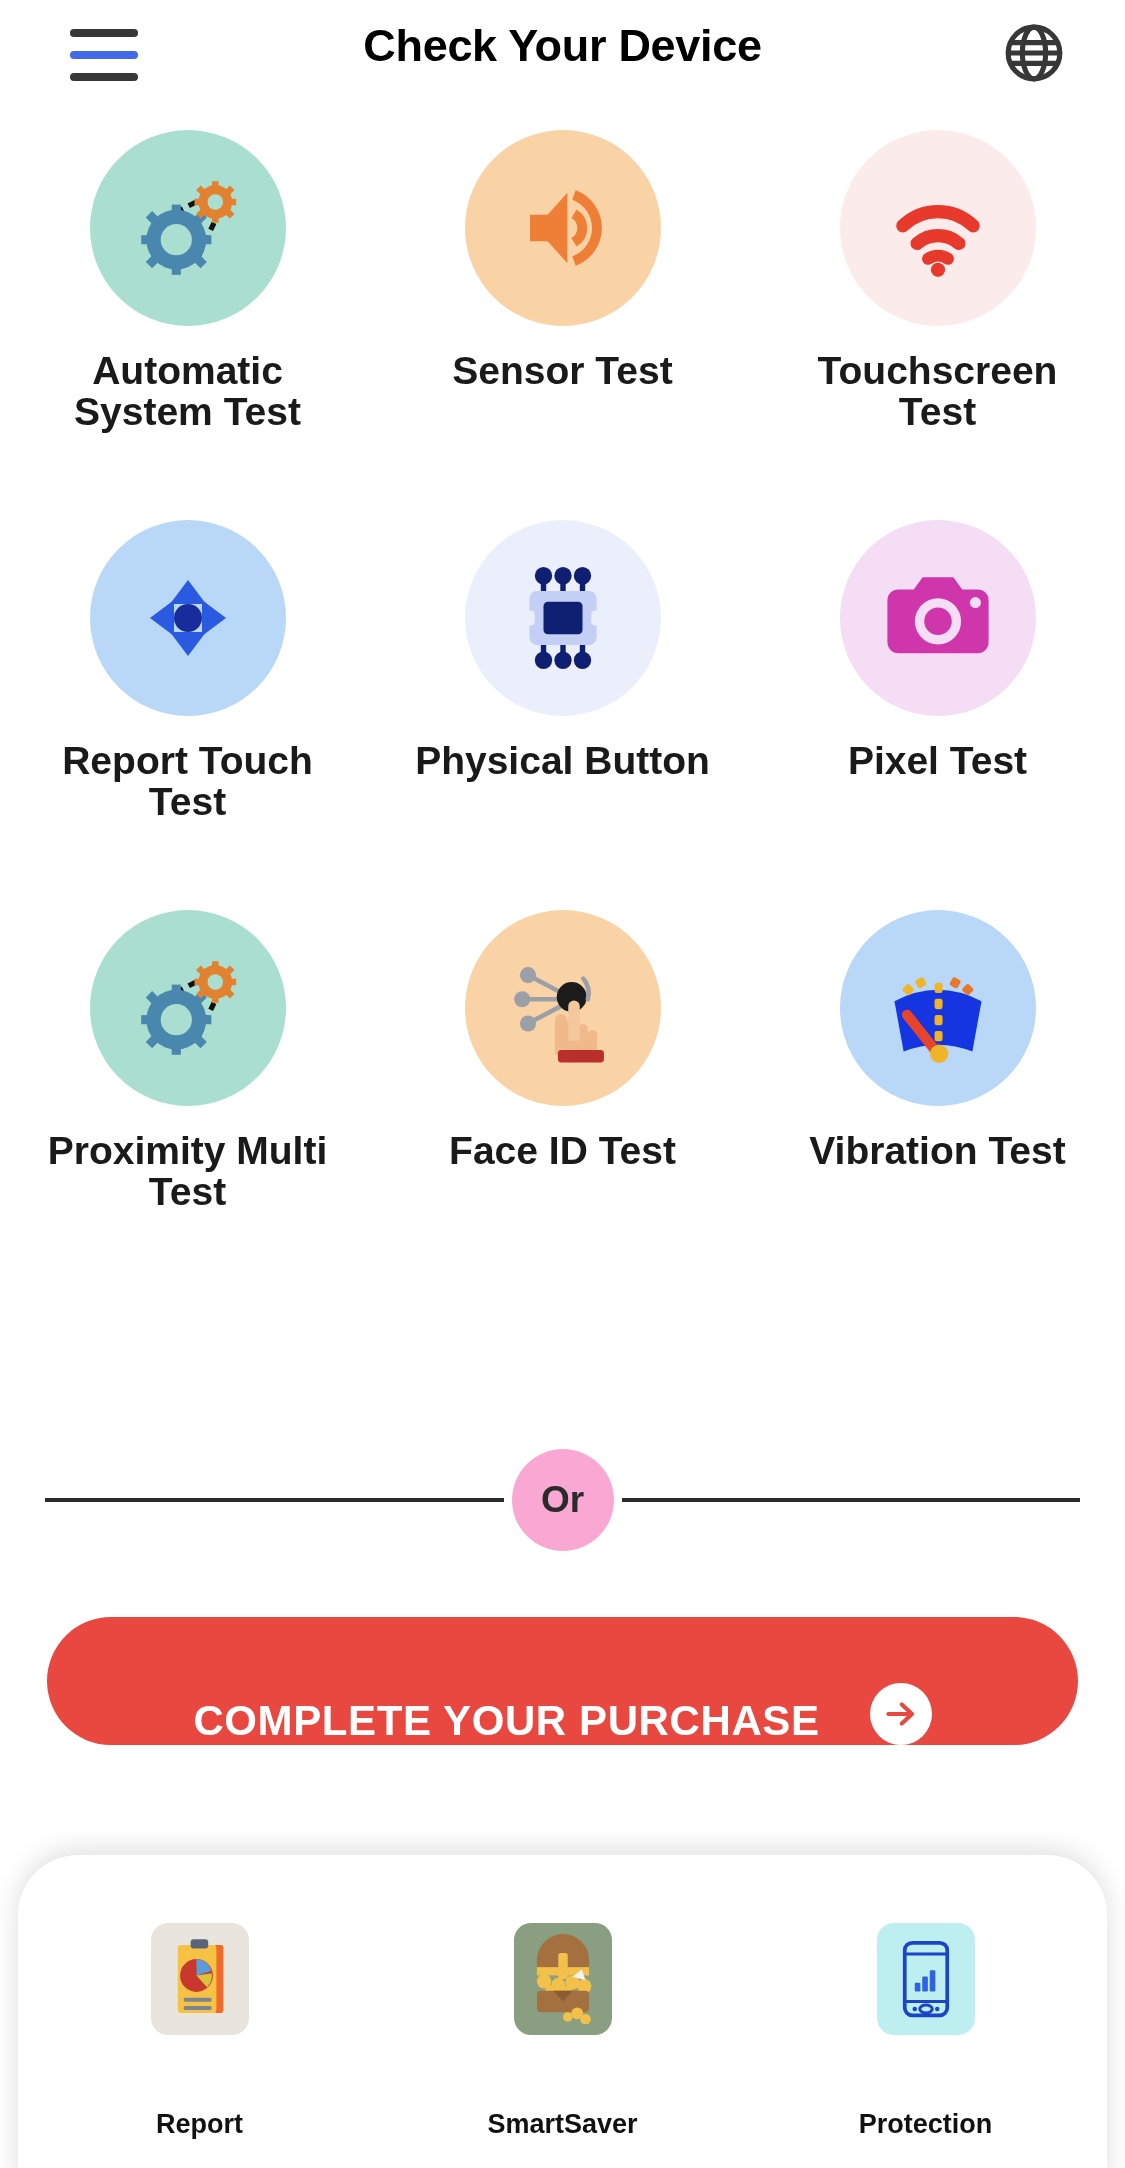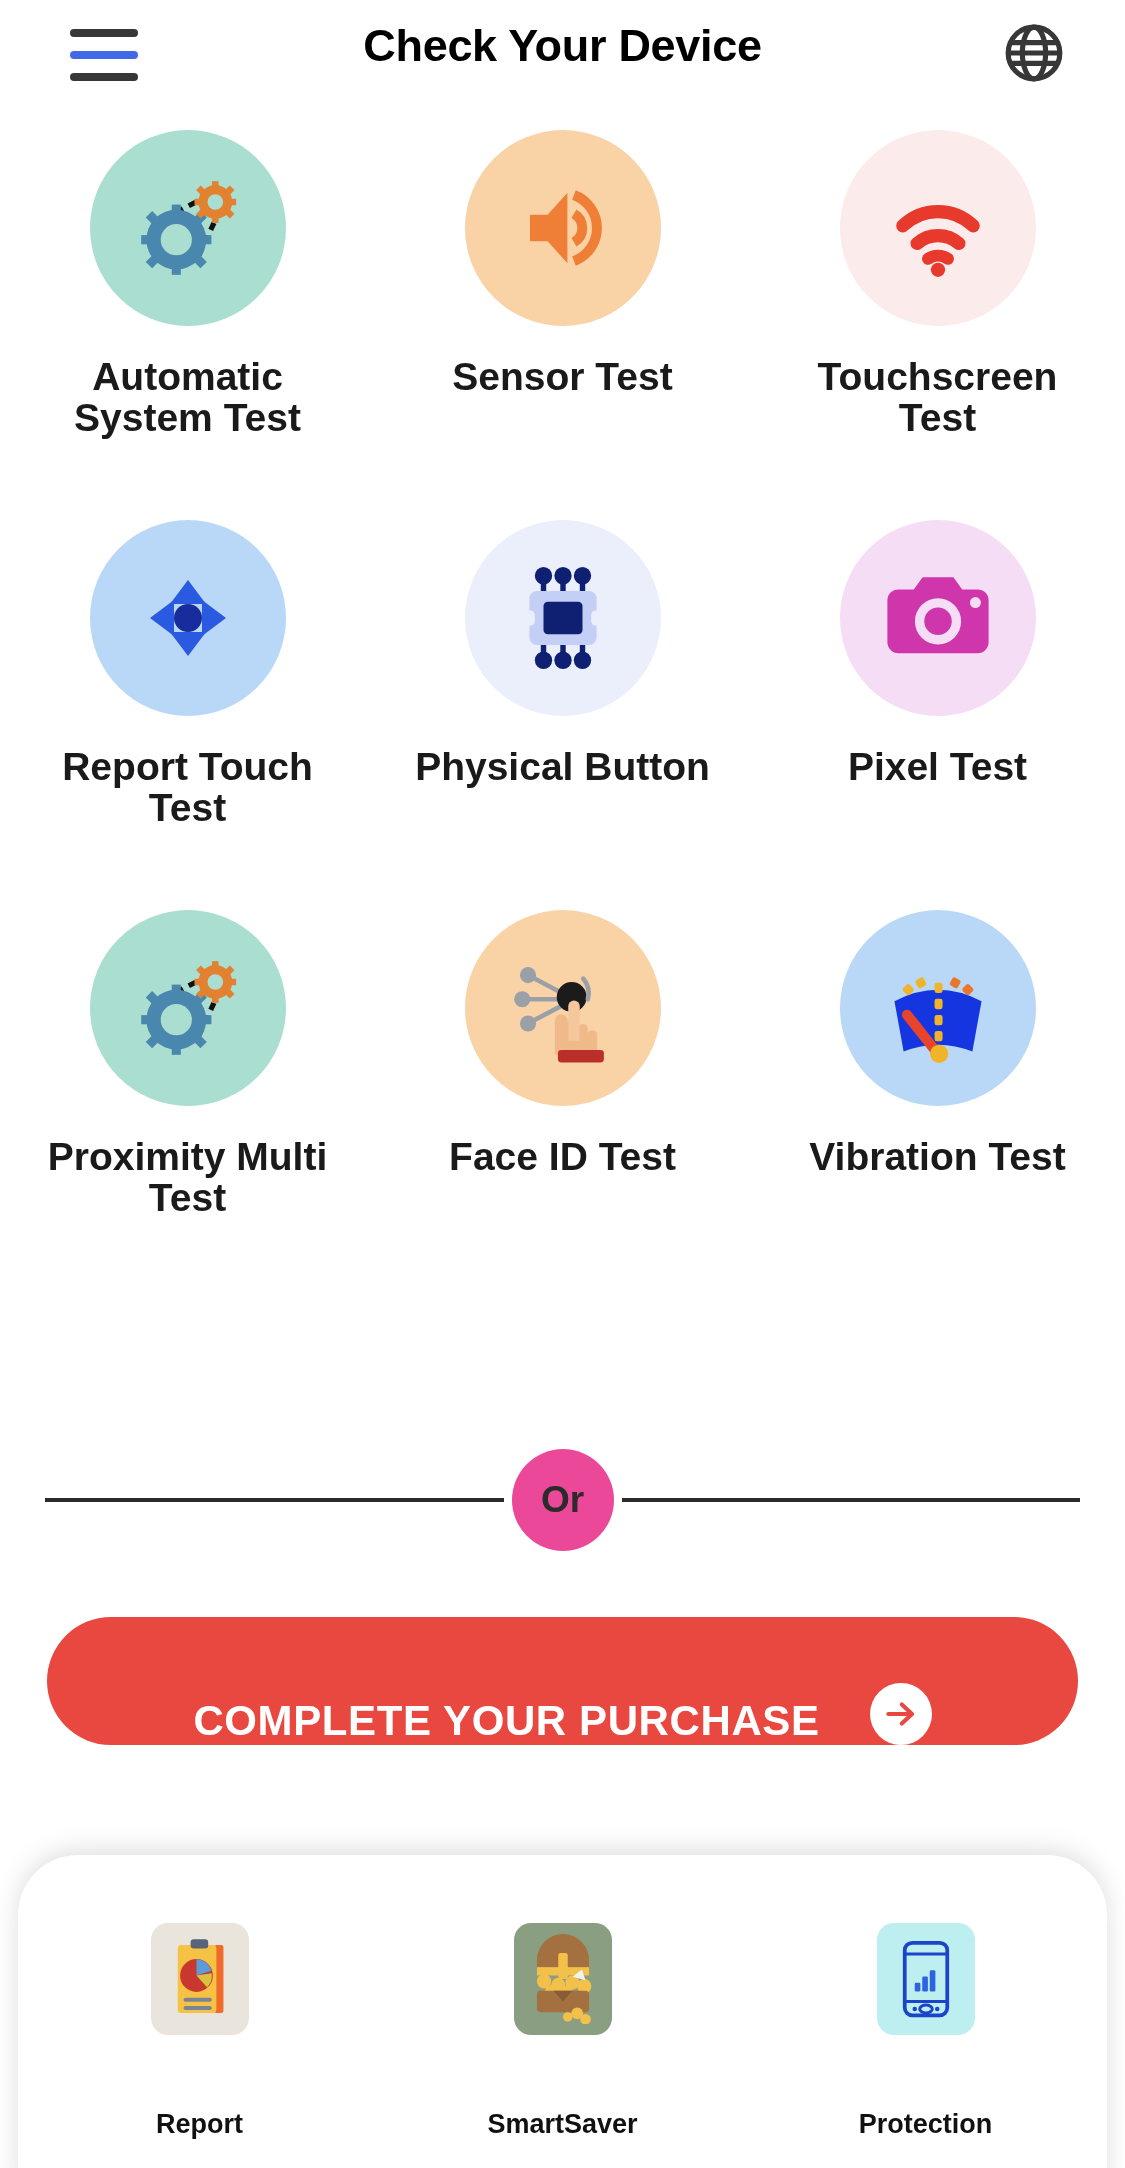--- a/index.html
+++ b/index.html
@@ -95,21 +95,21 @@
     width: 196px;
     height: 196px;
     border-radius: 50%;
     display: flex;
     align-items: center;
     justify-content: center;
     flex: none;
   }
 
   .tile-label {
-    margin-top: 30px;
+    margin-top: 24px;
     font-size: 39px;
     font-weight: bold;
     color: #1a1a1a;
     text-align: center;
     line-height: 1.06;
     max-width: 300px;
   }
 
   
   .or-row {
@@ -126,21 +126,21 @@
     height: 4px;
     background: #2b2b2b;
     flex: 1;
   }
   .or-line.left  { margin-left: 45px; margin-right: 8px; }
   .or-line.right { margin-right: 45px; margin-left: 8px; }
   .or-badge {
     width: 102px;
     height: 102px;
     border-radius: 50%;
-    background: #ec4899;
+    background: #f9a8d4;
     display: flex;
     align-items: center;
     justify-content: center;
     font-size: 37px;
     font-weight: bold;
     color: #2b2b2b;
     flex: none;
   }
 
   

